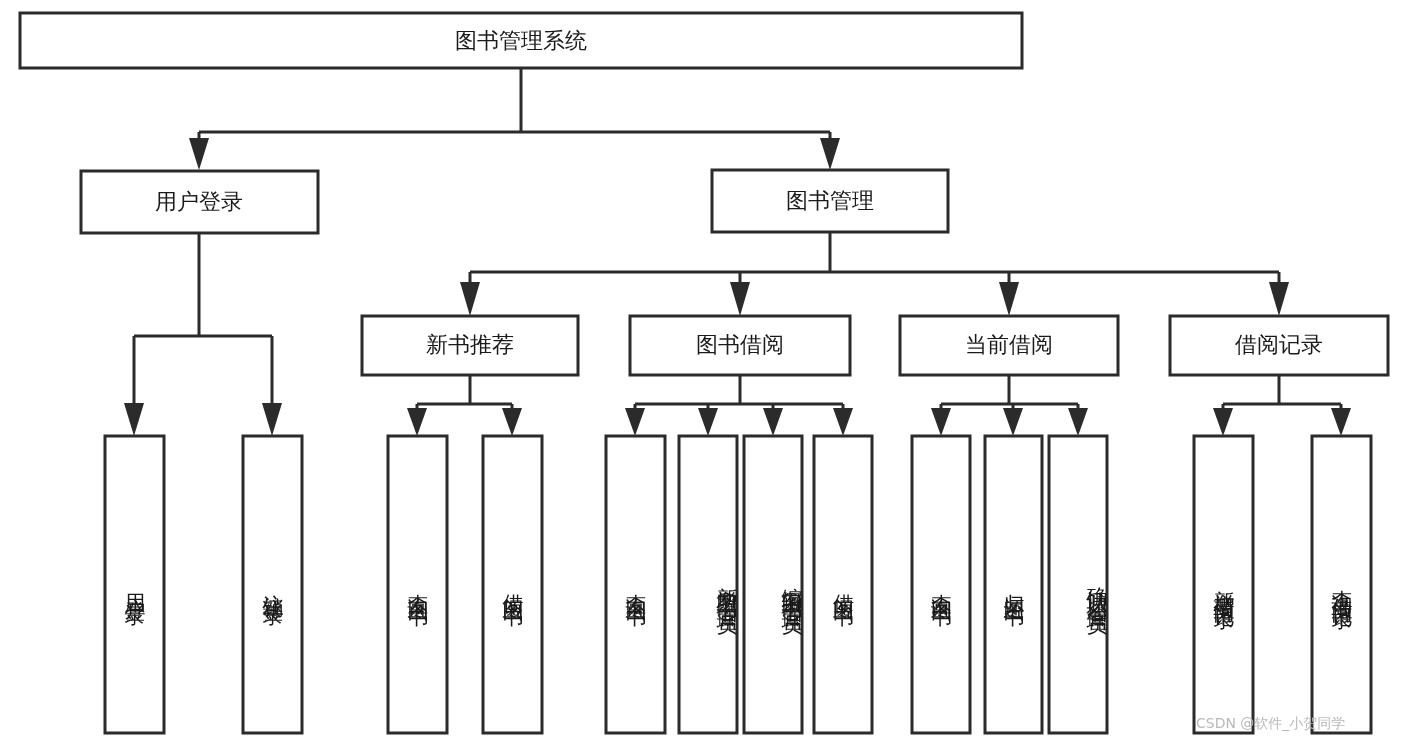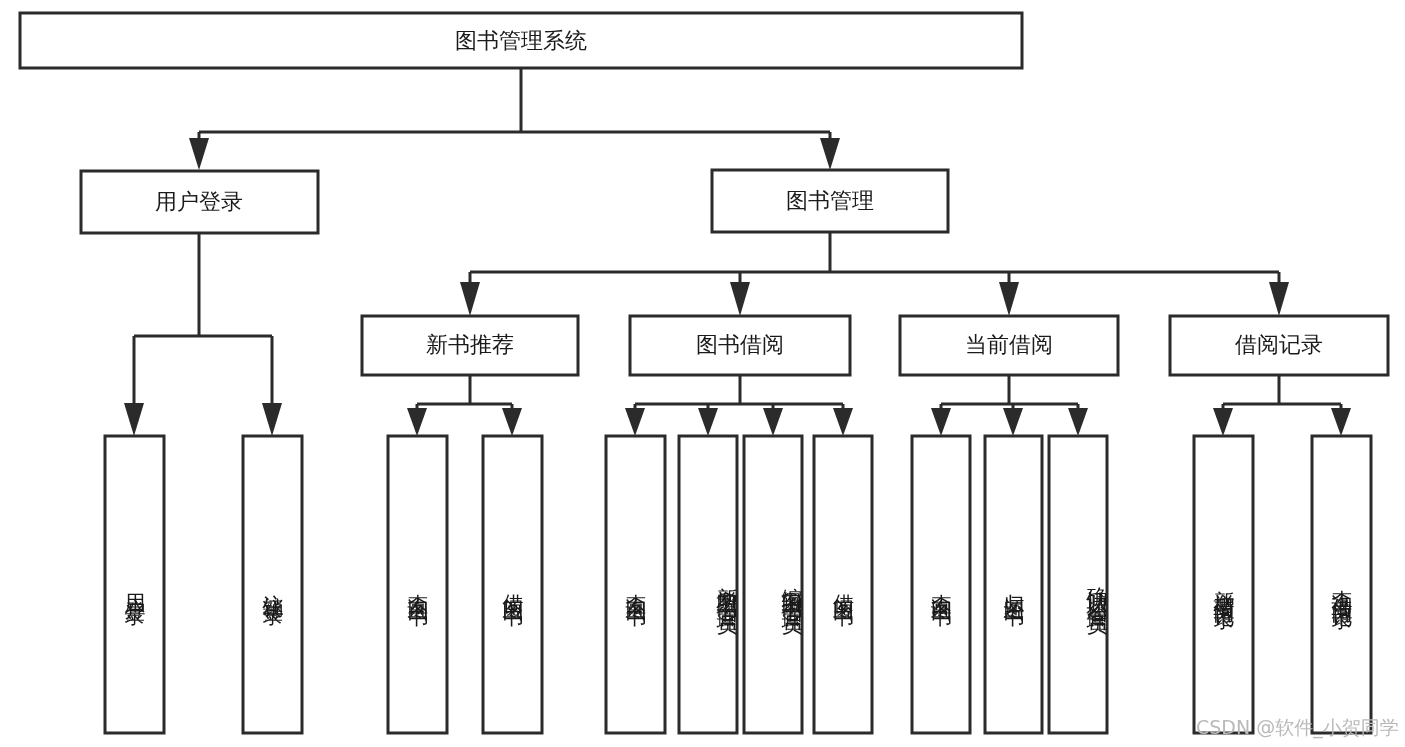--- a/index.html
+++ b/index.html
@@ -44,21 +44,21 @@
     letter-spacing:4px;
     color:#1a1a1a;
     white-space:nowrap;
     text-align:center;
     pointer-events:none;
     user-select:none;
   }
   .watermark{
     position:absolute;
     font-family:"DejaVu Sans","Liberation Sans",sans-serif;
-    font-size:19px;
+    font-size:14px;
     color:#b9b9b9;
     white-space:nowrap;
     user-select:none;
   }
 </style>
 </head>
 <body>
 
 <div id="diagram-root">
 

